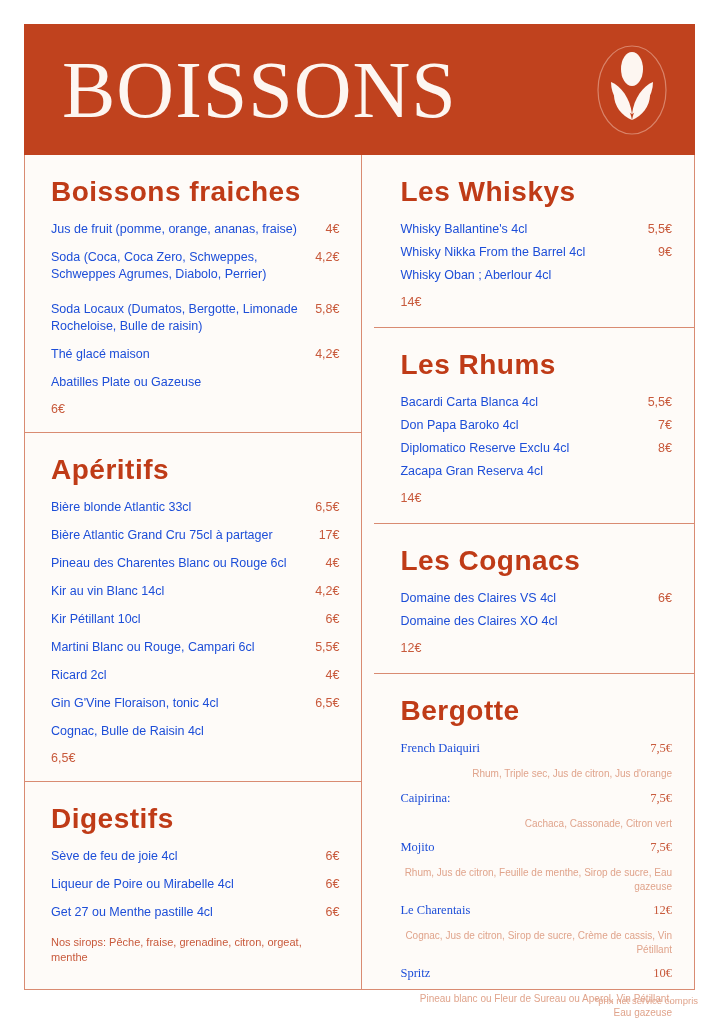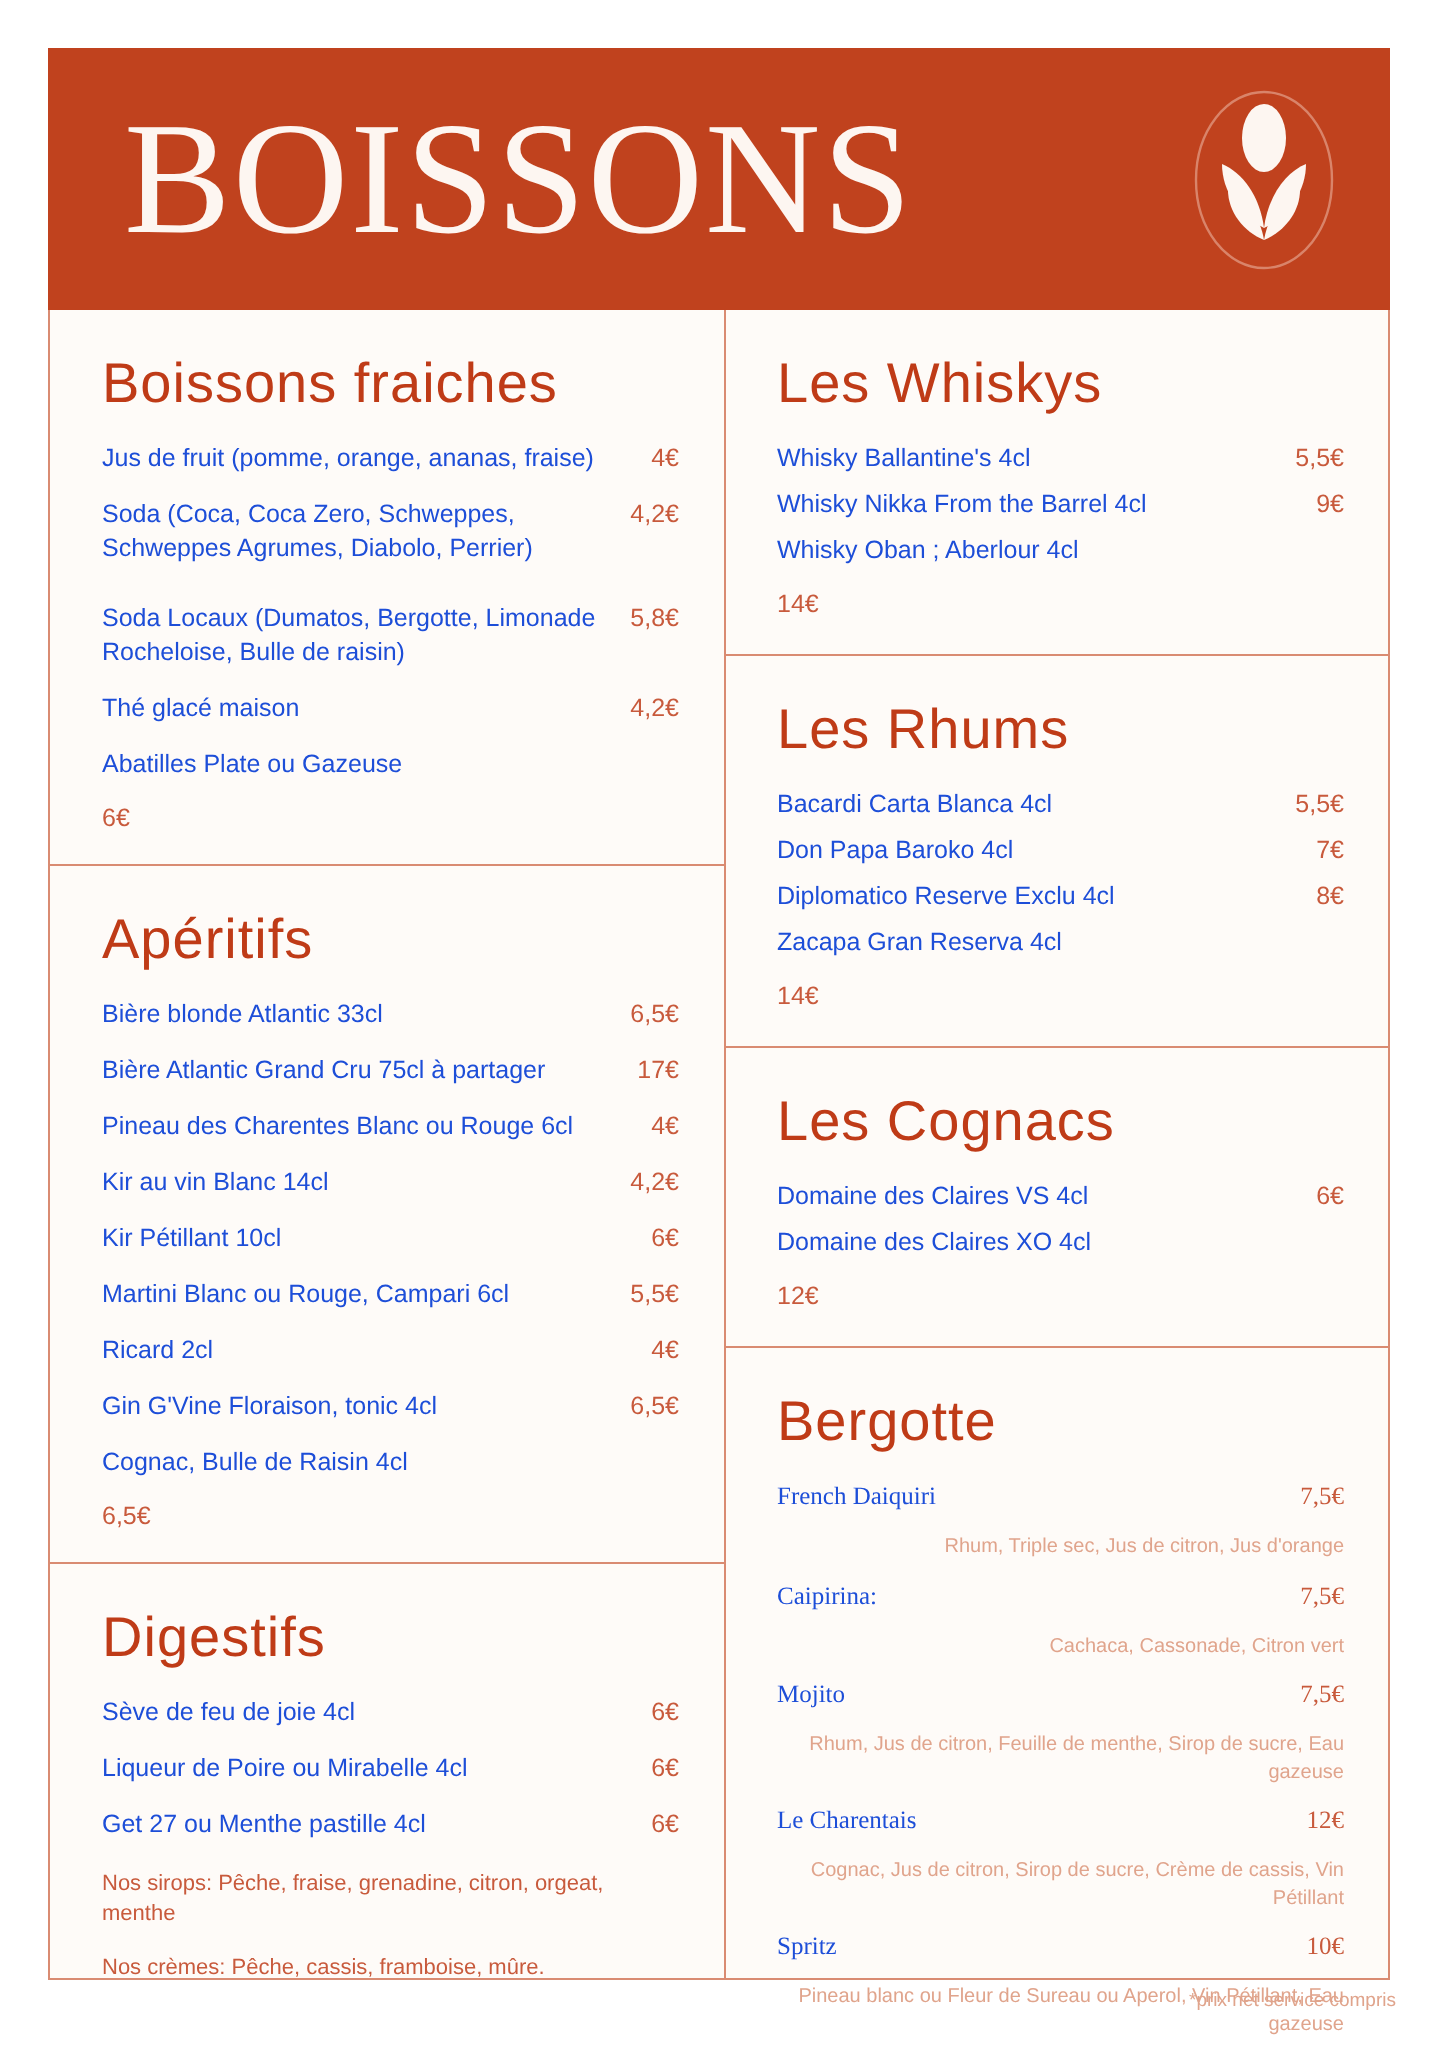--- a/index.html
+++ b/index.html
@@ -69,33 +69,34 @@
     box-sizing: border-box;
     display: flex;
     flex-direction: column;
   }
   .col-left {
     width: 338px;
     border-right: 1px solid #D98B72;
   }
   .col-right {
     width: 332px;
+    padding-left: 12px;
   }
   .section {
     box-sizing: border-box;
     padding: 14px 22px 10px 26px;
     border-bottom: 1px solid #D98B72;
   }
   .section:last-child { border-bottom: none; }
 
   .section-title {
     color: #BF3B17;
     font-size: 28px;
     line-height: 34px;
-    font-weight: 400;
+    font-weight: 700;
     letter-spacing: 0.5px;
     margin: 6px 0 12px 0;
     font-family: "Liberation Sans", sans-serif;
   }
 
   
   .item {
     display: flex;
     align-items: flex-start;
     justify-content: space-between;
@@ -242,21 +243,20 @@
         </div>
         <div class="item">
           <div class="item-name">Liqueur de Poire ou Mirabelle 4cl</div>
           <div class="item-price">6€</div>
         </div>
         <div class="item">
           <div class="item-name">Get 27 ou Menthe pastille 4cl</div>
           <div class="item-price">6€</div>
         </div>
         <div class="note">Nos sirops: Pêche, fraise, grenadine, citron, orgeat, menthe</div>
-        <div class="note">Nos crèmes: Pêche, cassis, framboise, mûre.</div>
       </div>
 
     </div>
 
     <div class="col col-right">
 
       <div class="section tight">
         <div class="section-title">Les Whiskys</div>
         <div class="item">
           <div class="item-name">Whisky Ballantine's 4cl</div>

